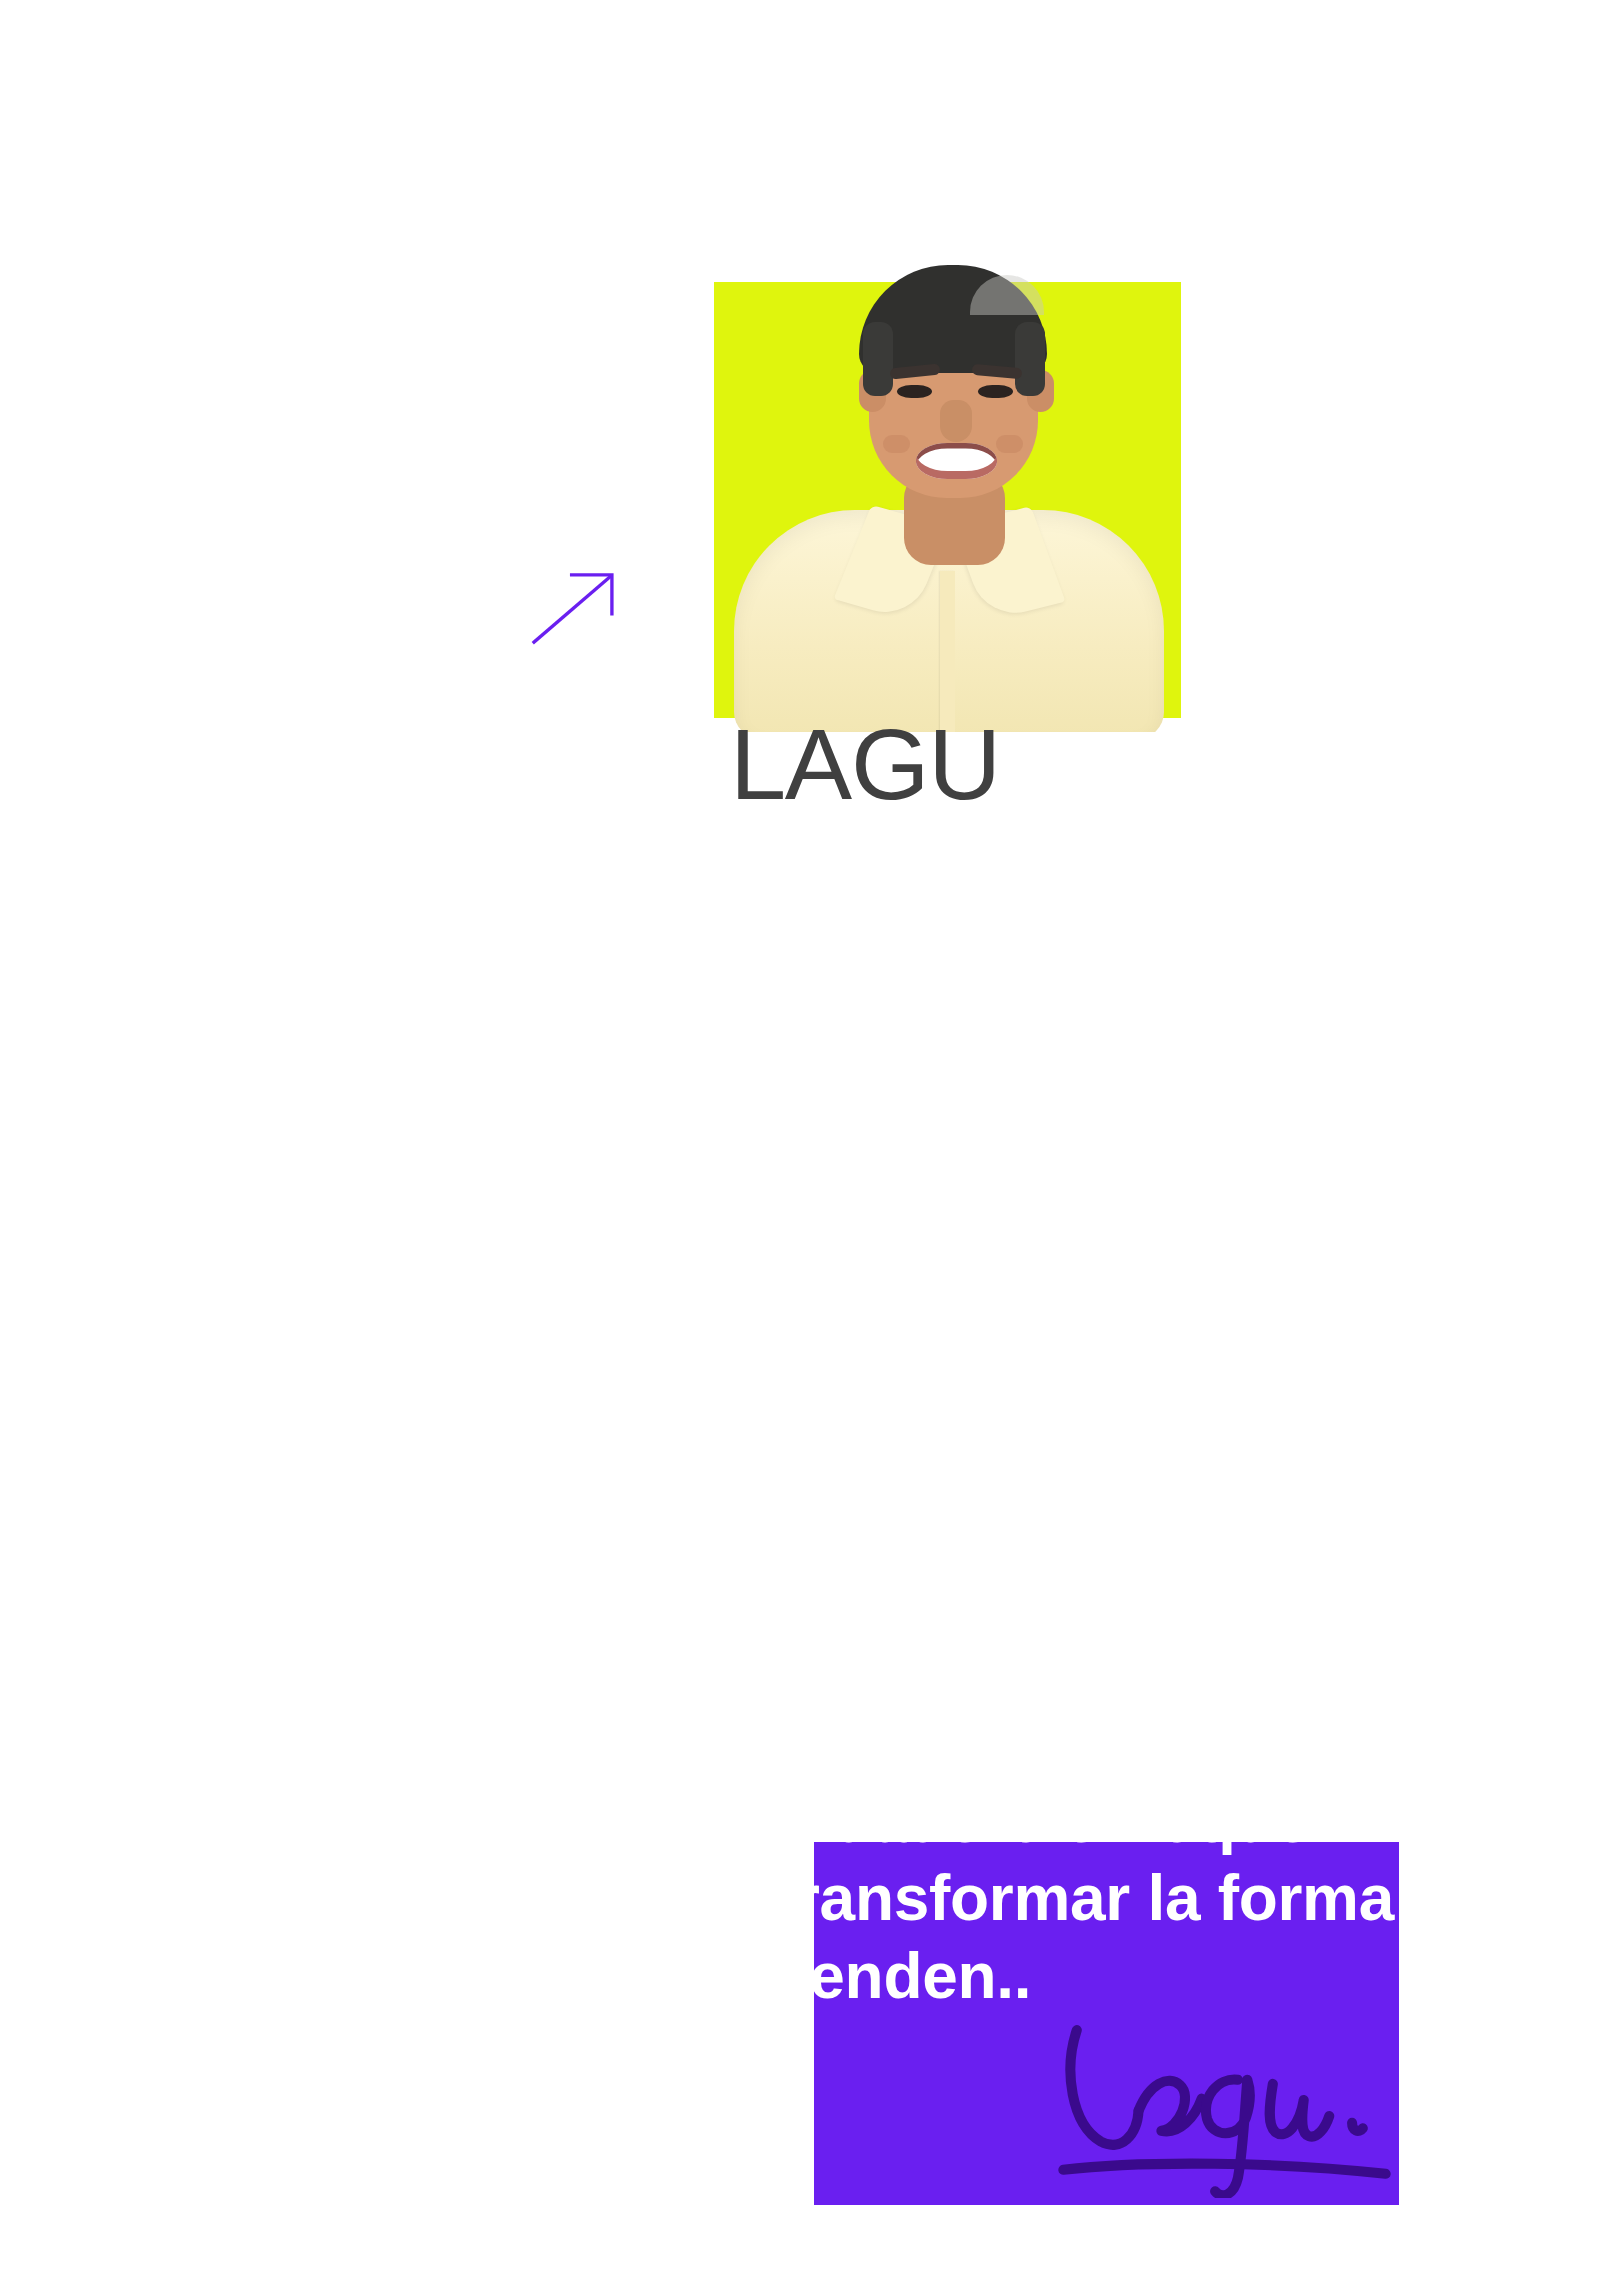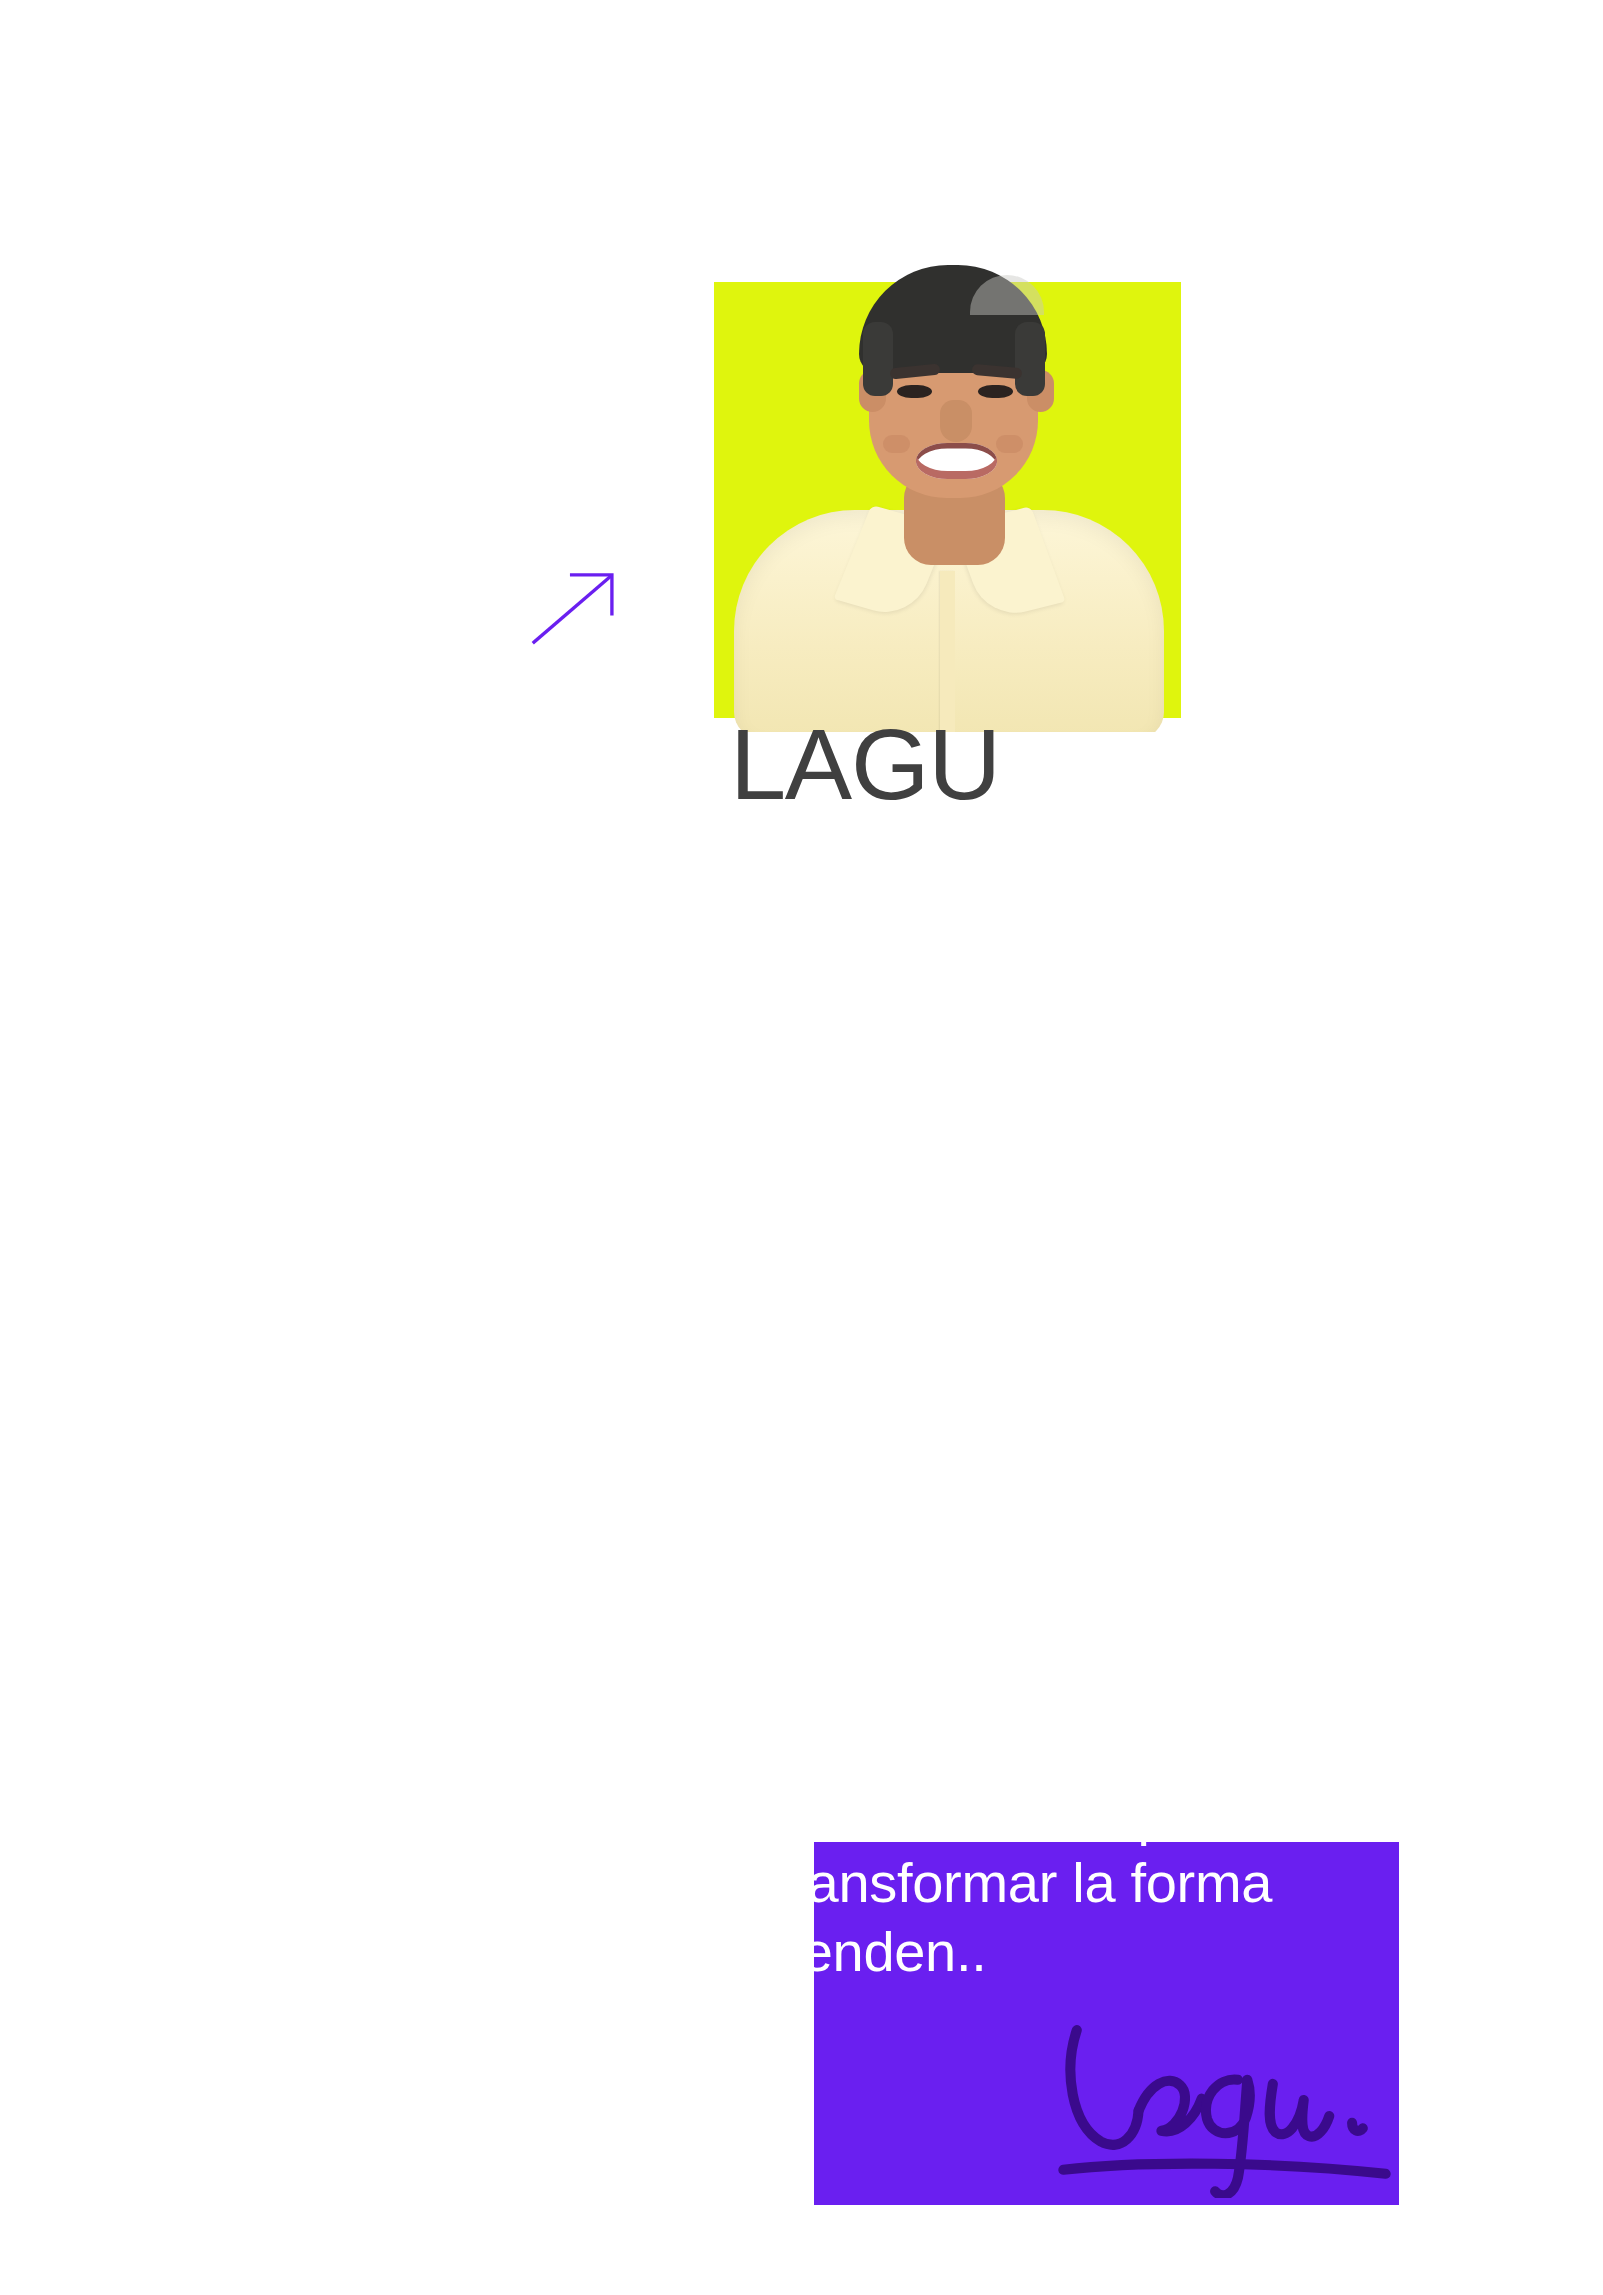--- a/index.html
+++ b/index.html
@@ -244,23 +244,23 @@
     position: absolute;
     inset: 0;
     background: #6a1ff0;
   }
   .statement-text {
     position: absolute;
     left: -40px;
     top: -61px;
     width: 699px;
     color: #ffffff;
-    font-size: 56px;
+    font-size: 64px;
     line-height: 1.22;
-    font-weight: 400;
+    font-weight: 700;
     letter-spacing: -0.3px;
     white-space: pre-line;
   }
   .signature {
     position: absolute;
     left: 222px;
     top: 168px;
     width: 377px;
     height: 188px;
   }

